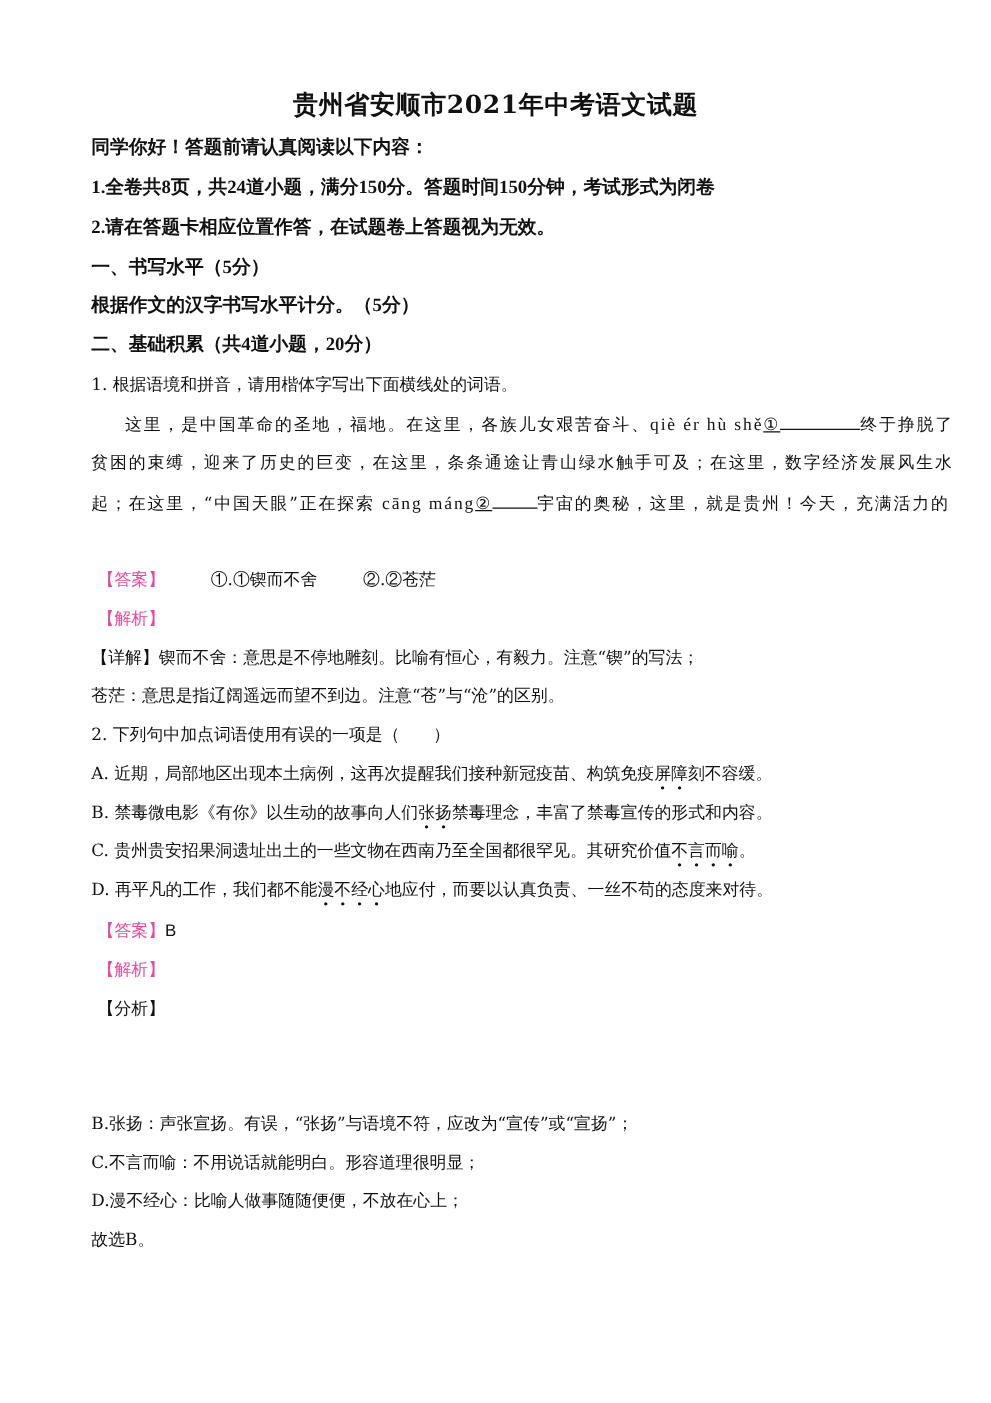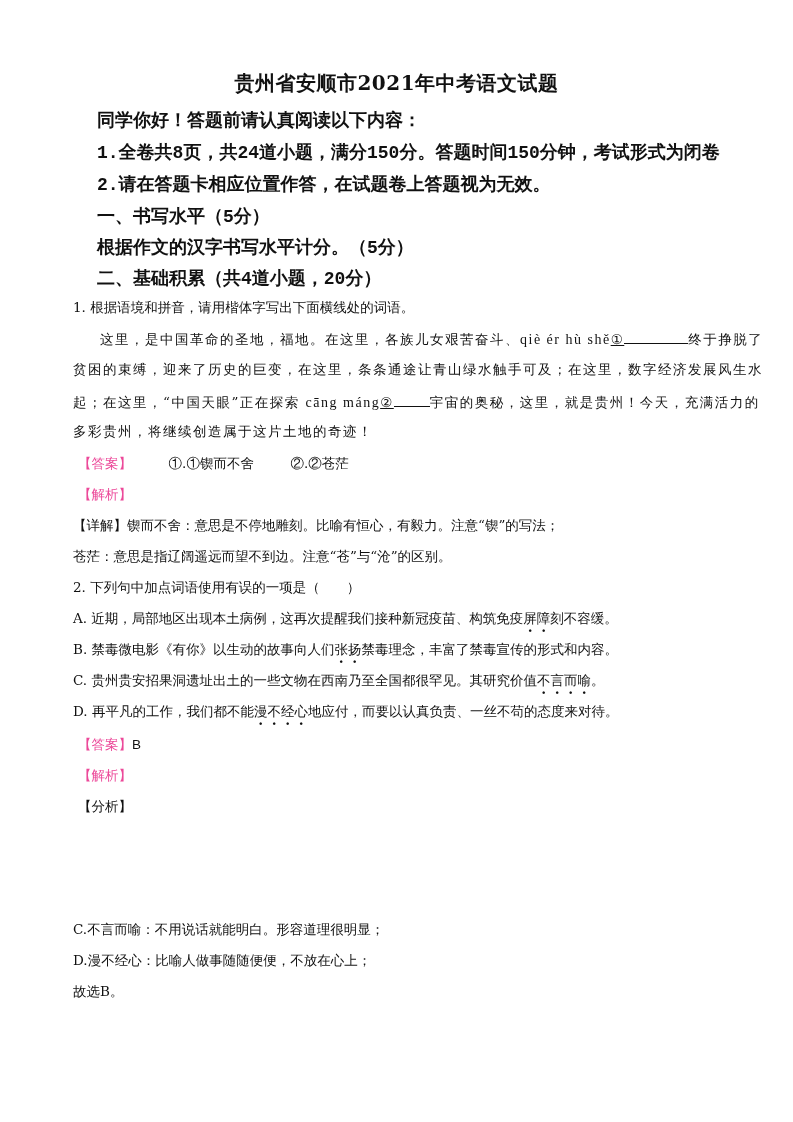--- a/index.html
+++ b/index.html
@@ -1,21 +1,21 @@
 <!DOCTYPE html>
 <html><head>
 <meta charset="utf-8">
 <style>
   html, body { margin:0; padding:0; background:#ffffff; }
   body { width:793px; height:1122px; position:relative; overflow:hidden; color:#111; }
   .page { position:absolute; left:0; top:0; width:705px; height:1122px; }
   .title { position:absolute; top:70px; left:0; width:793px; text-align:center;
            font-family:"DejaVu Serif", serif; font-weight:bold; font-size:20px; letter-spacing:0.5px; }
   .line { position:absolute; left:73px; white-space:nowrap; }
-  .bold { font-family:Liberation Mono, monospace; font-weight:bold; font-size:18px;margin-left:24px; }
+  .bold { font-family:Liberation Serif, serif; font-weight:bold; font-size:15px; }
   .song { font-family:"DejaVu Serif", serif; font-size:13.5px; }
   .kai  { font-family:"DejaVu Serif", serif; font-size:13.5px; letter-spacing:1.5px; }
   .label-blue { color:#ec4899; }
   .dotted { position:relative; display:inline-block; }
   .dotted::after { content:"·"; position:absolute; left:50%; transform:translateX(-50%); bottom:-11px; font-size:14px; font-weight:bold; }
   .blank { display:inline-block; border-bottom:1px solid #111; height:14px; vertical-align:baseline; }
   .circ-u { text-decoration:underline; }
   .pinyin { font-family:"Liberation Serif", serif; font-size:14px; }
 </style>
 </head>
@@ -35,21 +35,20 @@
 
   <div class="line song" style="top:299px;">1. 根据语境和拼音，请用楷体字写出下面横线处的词语。</div>
 
   <div class="line kai" style="top:329px; left:100px;">
     <span>这里，是中国革命的圣地，福地。在这里，各族儿女艰苦奋斗、</span><span class="pinyin">qiè ér hù shě</span><span class="circ-u">①</span><span class="blank" style="width:64px;"></span><span>终于挣脱了</span>
   </div>
   <div class="line kai" style="top:361px;">贫困的束缚，迎来了历史的巨变，在这里，条条通途让青山绿水触手可及；在这里，数字经济发展风生水</div>
   <div class="line kai" style="top:392px;">
     <span>起；在这里，“中国天眼”正在探索 </span><span class="pinyin">cāng máng</span><span class="circ-u">②</span><span class="blank" style="width:36px;"></span><span>宇宙的奥秘，这里，就是贵州！今天，充满活力的</span>
   </div>
-  <div class="line kai" style="top:423px;">多彩贵州，将继续创造属于这片土地的奇迹！</div>
 
   <div class="line song" style="top:455px; left:78px;">
     <span class="label-blue">【答案】</span>
     <span style="display:inline-block; width:28px;"></span>
     <span>①.①锲而不舍</span>
     <span style="display:inline-block; width:28px;"></span>
     <span>②.②苍茫</span>
   </div>
   <div class="line song label-blue" style="top:486px; left:78px;">【解析】</div>
   <div class="line song" style="top:517px;">【详解】锲而不舍：意思是不停地雕刻。比喻有恒心，有毅力。注意“锲”的写法；</div>
@@ -69,17 +68,18 @@
   <div class="line song" style="top:703px;">
     <span>D.  再平凡的工作，我们都不能</span><span><span class="dotted">漫</span><span class="dotted">不</span><span class="dotted">经</span><span class="dotted">心</span></span><span>地应付，而要以认真负责、一丝不苟的态度来对待。</span>
   </div>
 
   <div class="line song" style="top:736px; left:78px;">
     <span class="label-blue">【答案】</span><span style="font-family:'Liberation Sans', sans-serif;">B</span>
   </div>
   <div class="line song label-blue" style="top:767px; left:78px;">【解析】</div>
   <div class="line song" style="top:798px; left:78px;">【分析】</div>
 
+  <div class="line song" style="top:890px;">B.张扬：声张宣扬。有误，“张扬”与语境不符，应改为“宣传”或“宣扬”；</div>
   <div class="line song" style="top:921px;">C.不言而喻：不用说话就能明白。形容道理很明显；</div>
   <div class="line song" style="top:952px;">D.漫不经心：比喻人做事随随便便，不放在心上；</div>
   <div class="line song" style="top:983px;">故选B。</div>
 
 </div>
 
 </body></html>

